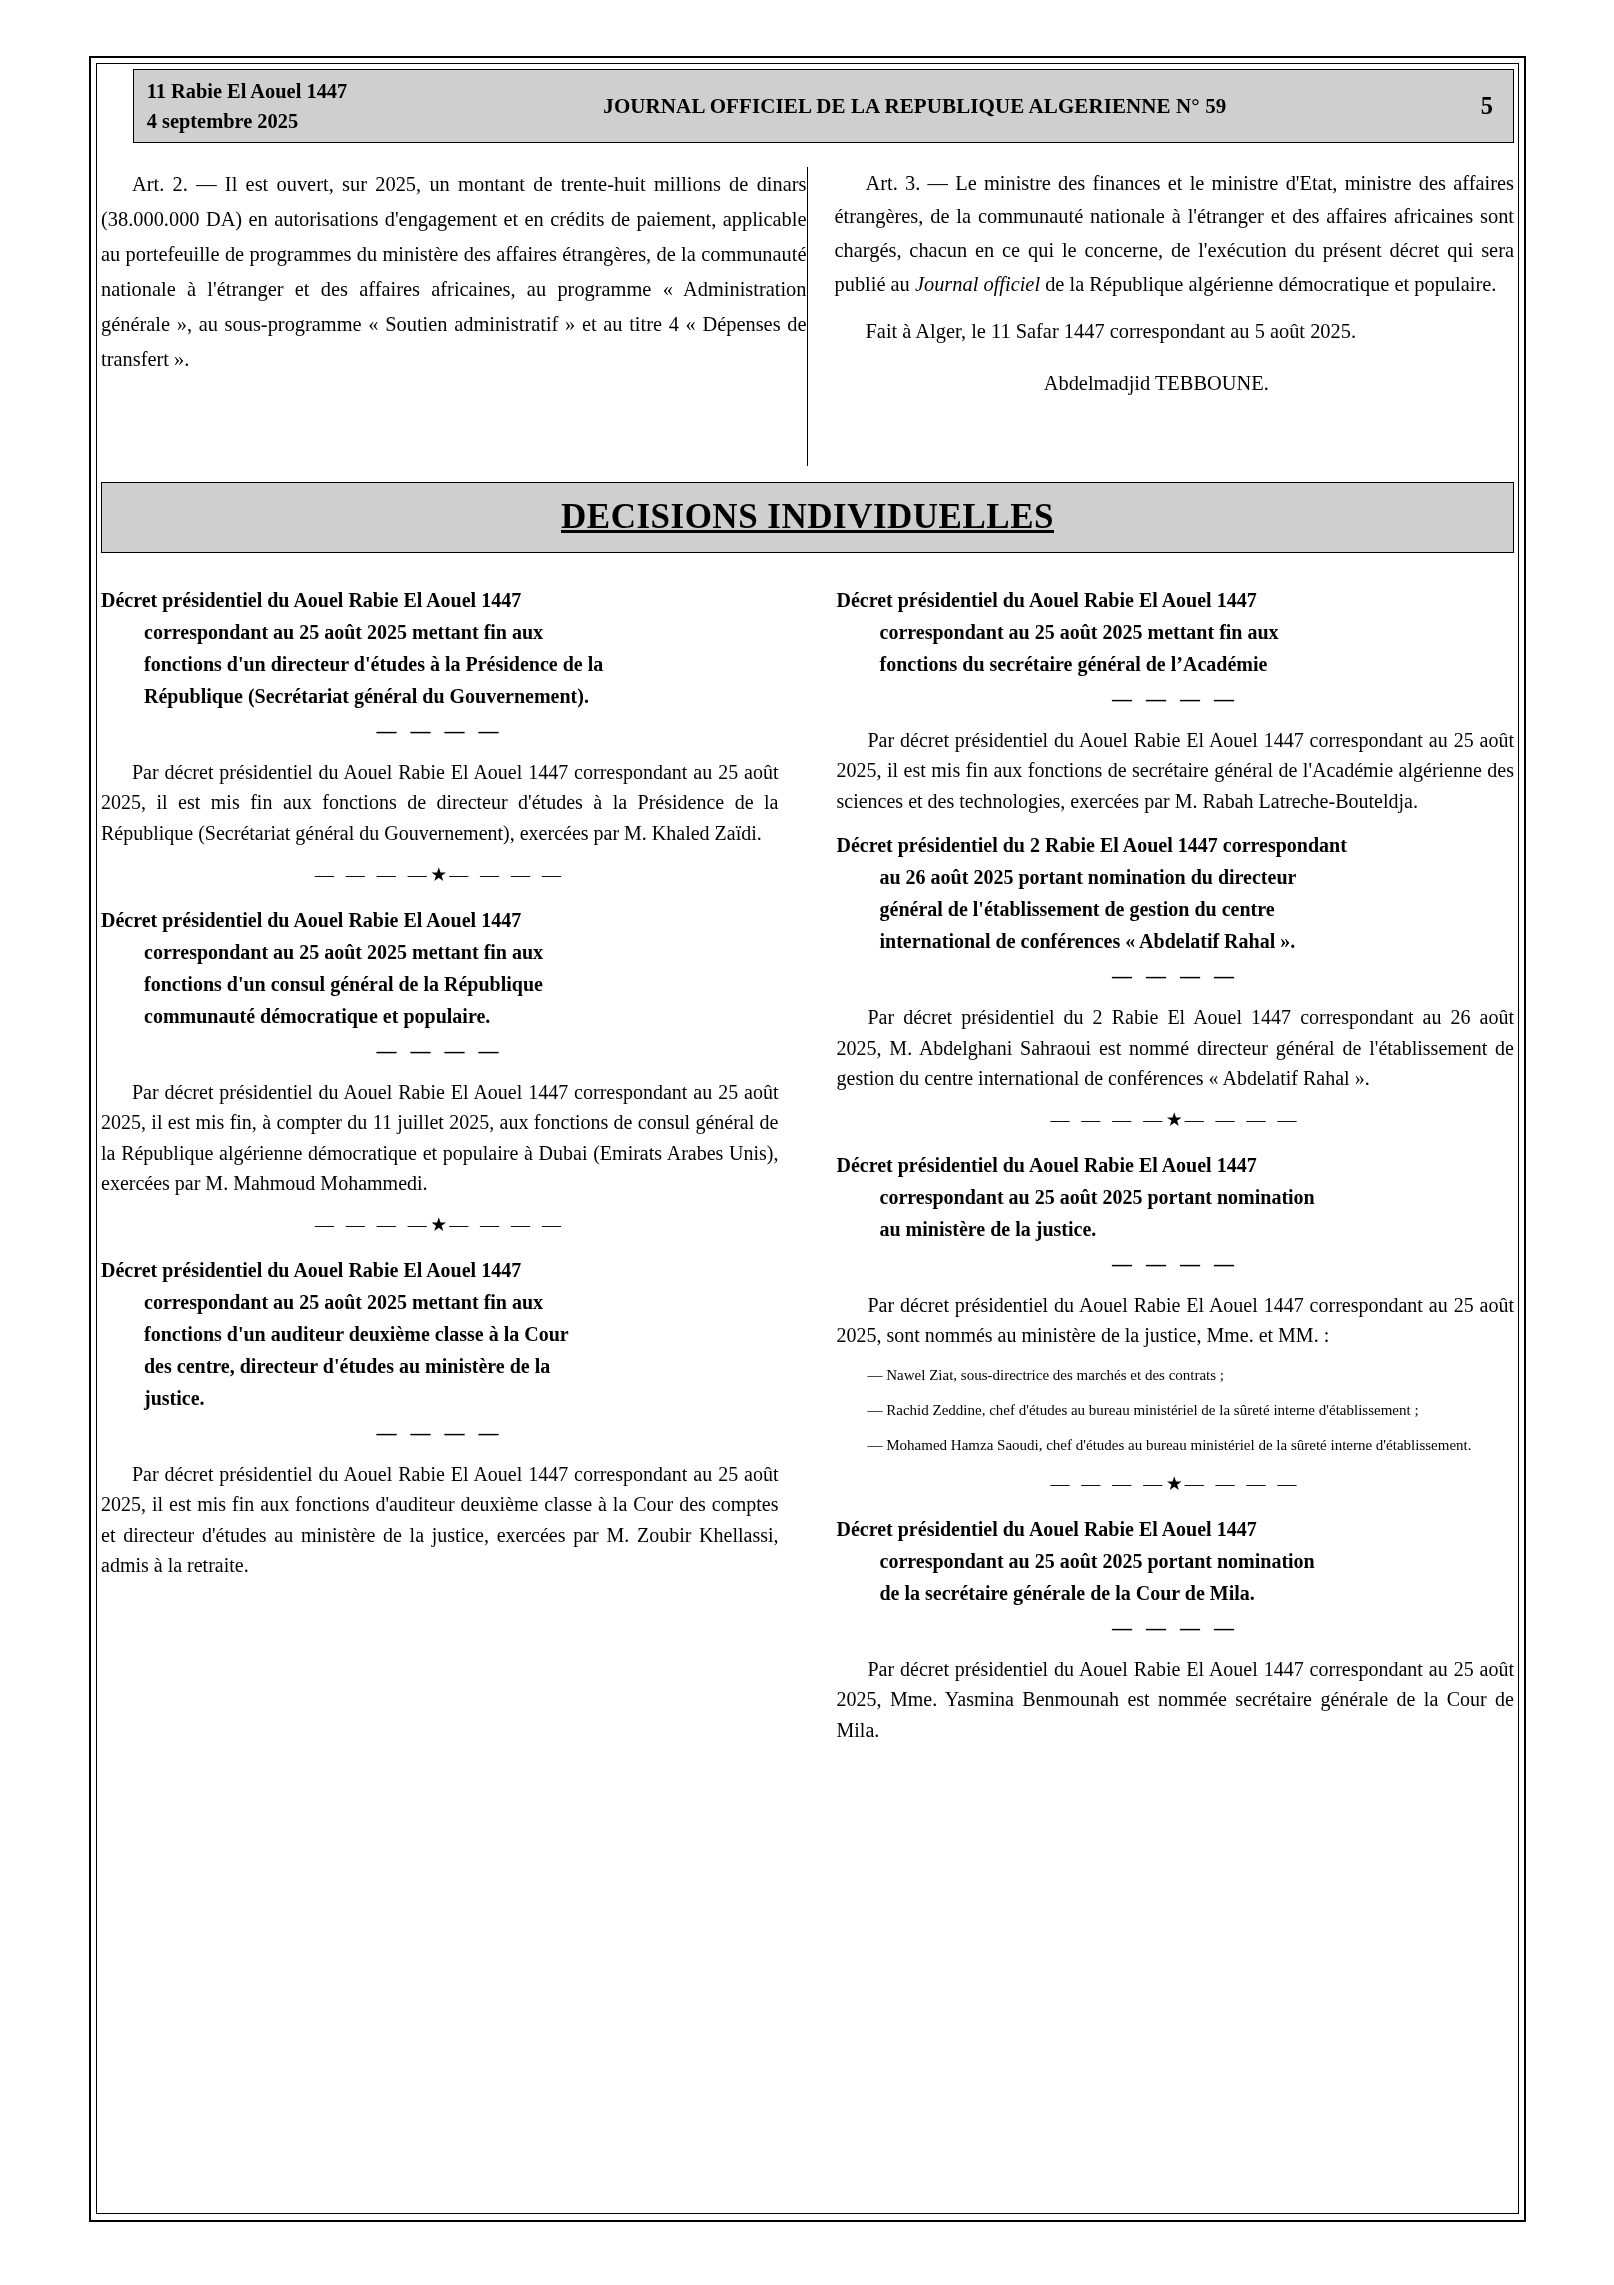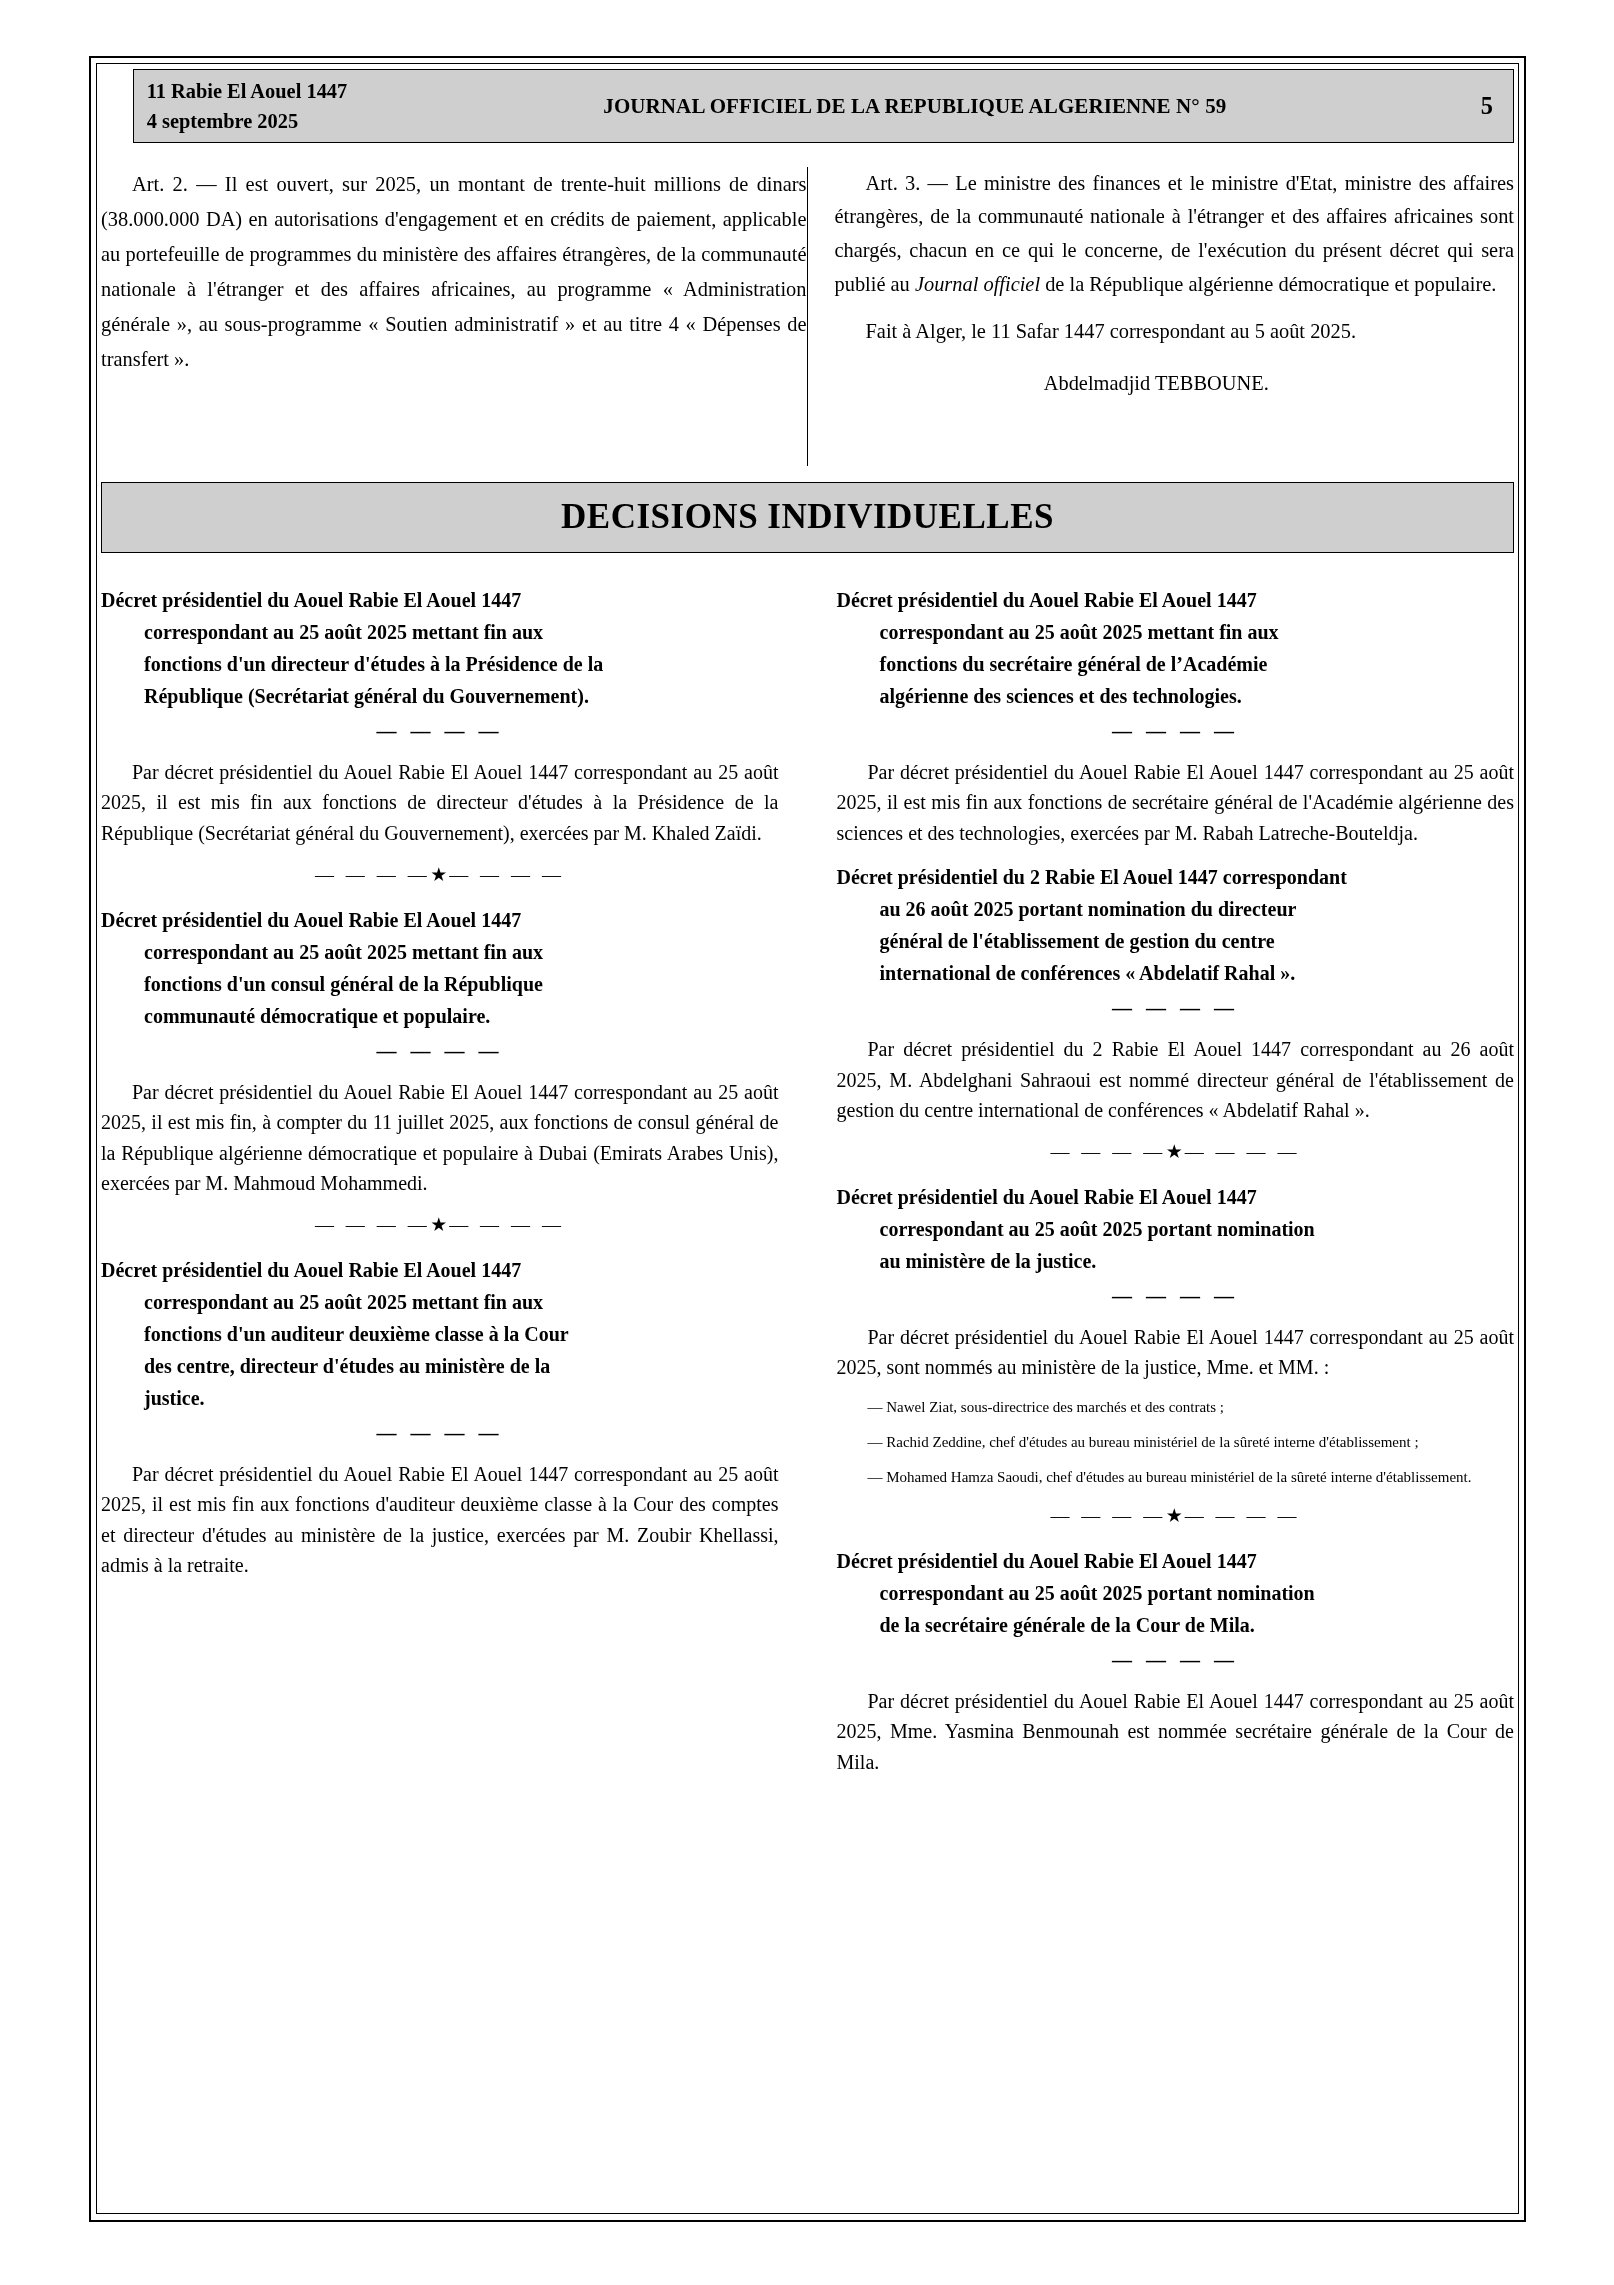--- a/index.html
+++ b/index.html
@@ -137,20 +137,21 @@
     background: #cfcfcf;
     height: 69px;
     display: flex;
     align-items: center;
     justify-content: center;
   }
   .banner span {
     font-size: 35px;
     font-weight: bold;
     letter-spacing: 0.5px;
+    text-decoration: underline;
   }
 
   
   .main-cols {
     display: flex;
     margin-top: 31px;
   }
   .col {
     width: 50%;
     box-sizing: border-box;
@@ -253,21 +254,20 @@
             <span class="ind">justice.</span>
           </p>
           <div class="sep-dashes">— — — —</div>
           <p class="p-body-tight just">Par décret présidentiel du Aouel Rabie El Aouel 1447 correspondant au 25 août 2025, il est mis fin aux fonctions d'auditeur deuxième classe à la Cour des comptes et directeur d'études au ministère de la justice, exercées par M. Zoubir Khellassi, admis à la retraite.</p>
         </div>
       <div class="col col-right">
           <p class="decree-title">
             <span class="first">Décret présidentiel du Aouel Rabie El Aouel 1447</span>
             <span class="ind">correspondant au 25 août 2025 mettant fin aux</span>
             <span class="ind">fonctions du secrétaire général de l’Académie</span>
-            <span class="ind">algérienne des sciences et des technologies.</span>
           </p>
           <div class="sep-dashes">— — — —</div>
           <p class="p-body-tight just">Par décret présidentiel du Aouel Rabie El Aouel 1447 correspondant au 25 août 2025, il est mis fin aux fonctions de secrétaire général de l'Académie algérienne des sciences et des technologies, exercées par M. Rabah Latreche-Bouteldja.</p>
           <p class="decree-title">
             <span class="first">Décret présidentiel du 2 Rabie El Aouel 1447 correspondant</span>
             <span class="ind">au 26 août 2025 portant nomination du directeur</span>
             <span class="ind">général de l'établissement de gestion du centre</span>
             <span class="ind">international de conférences « Abdelatif Rahal ».</span>
           </p>
           <div class="sep-dashes">— — — —</div>

